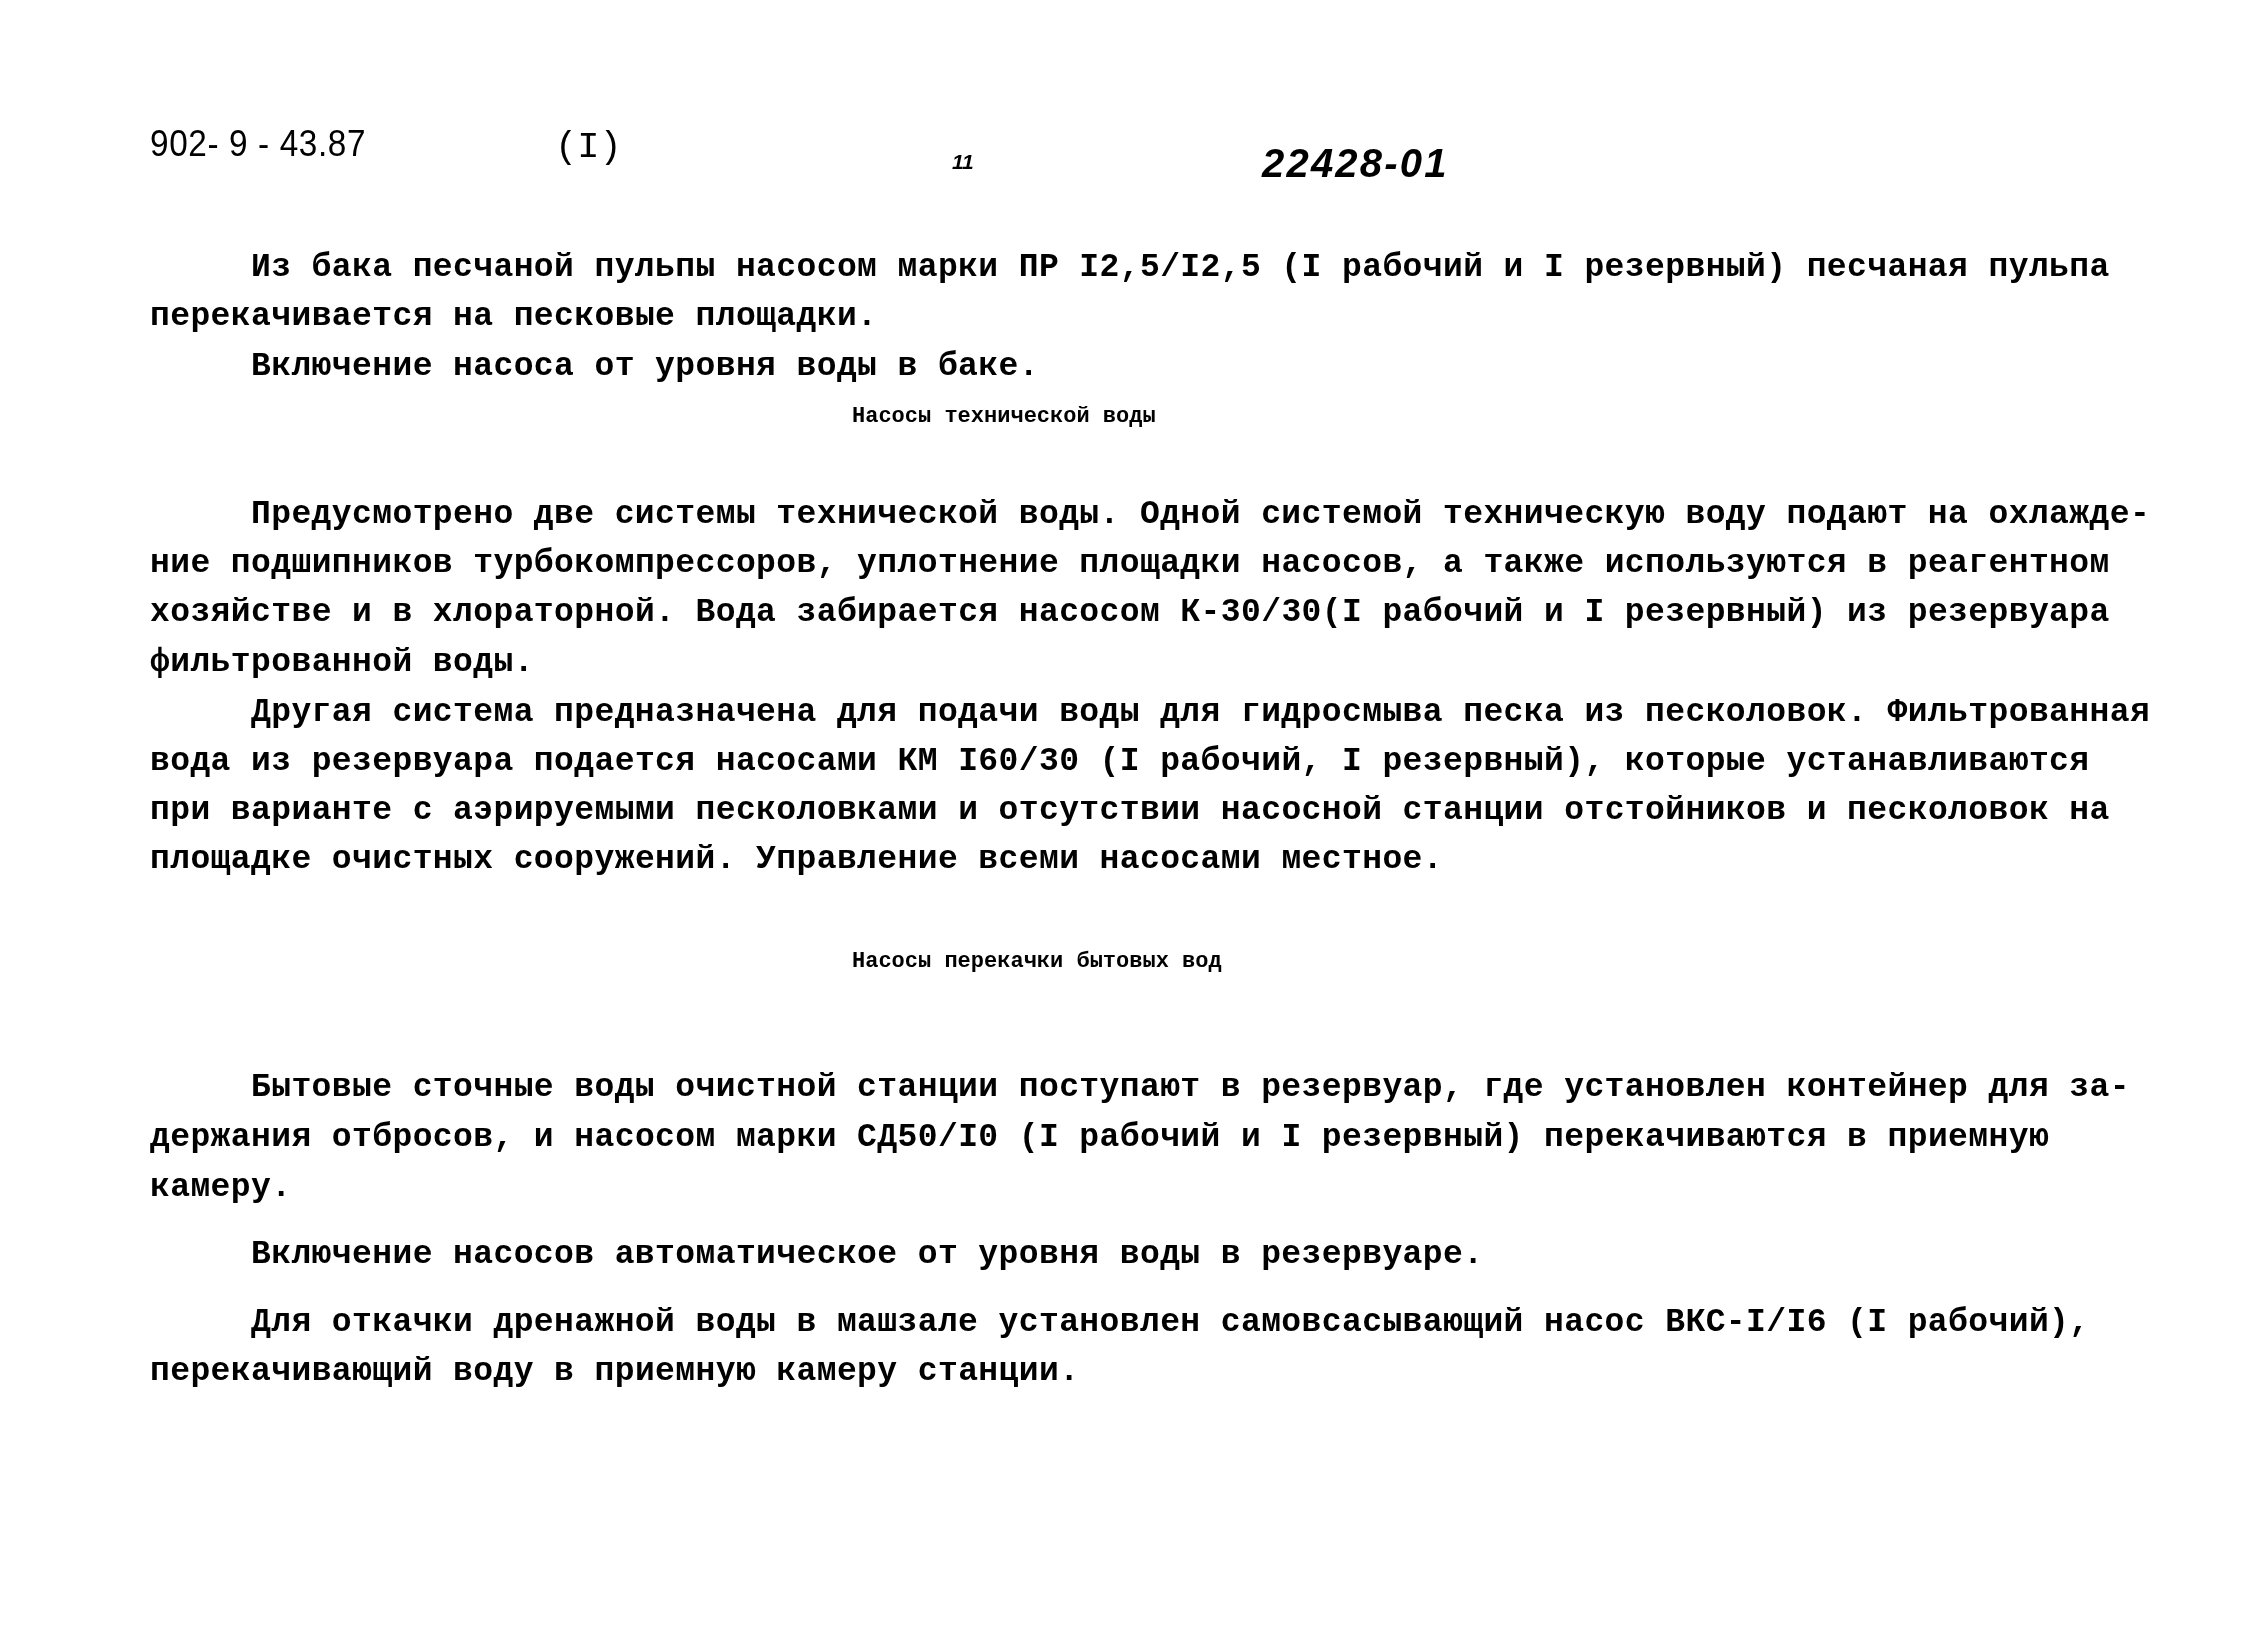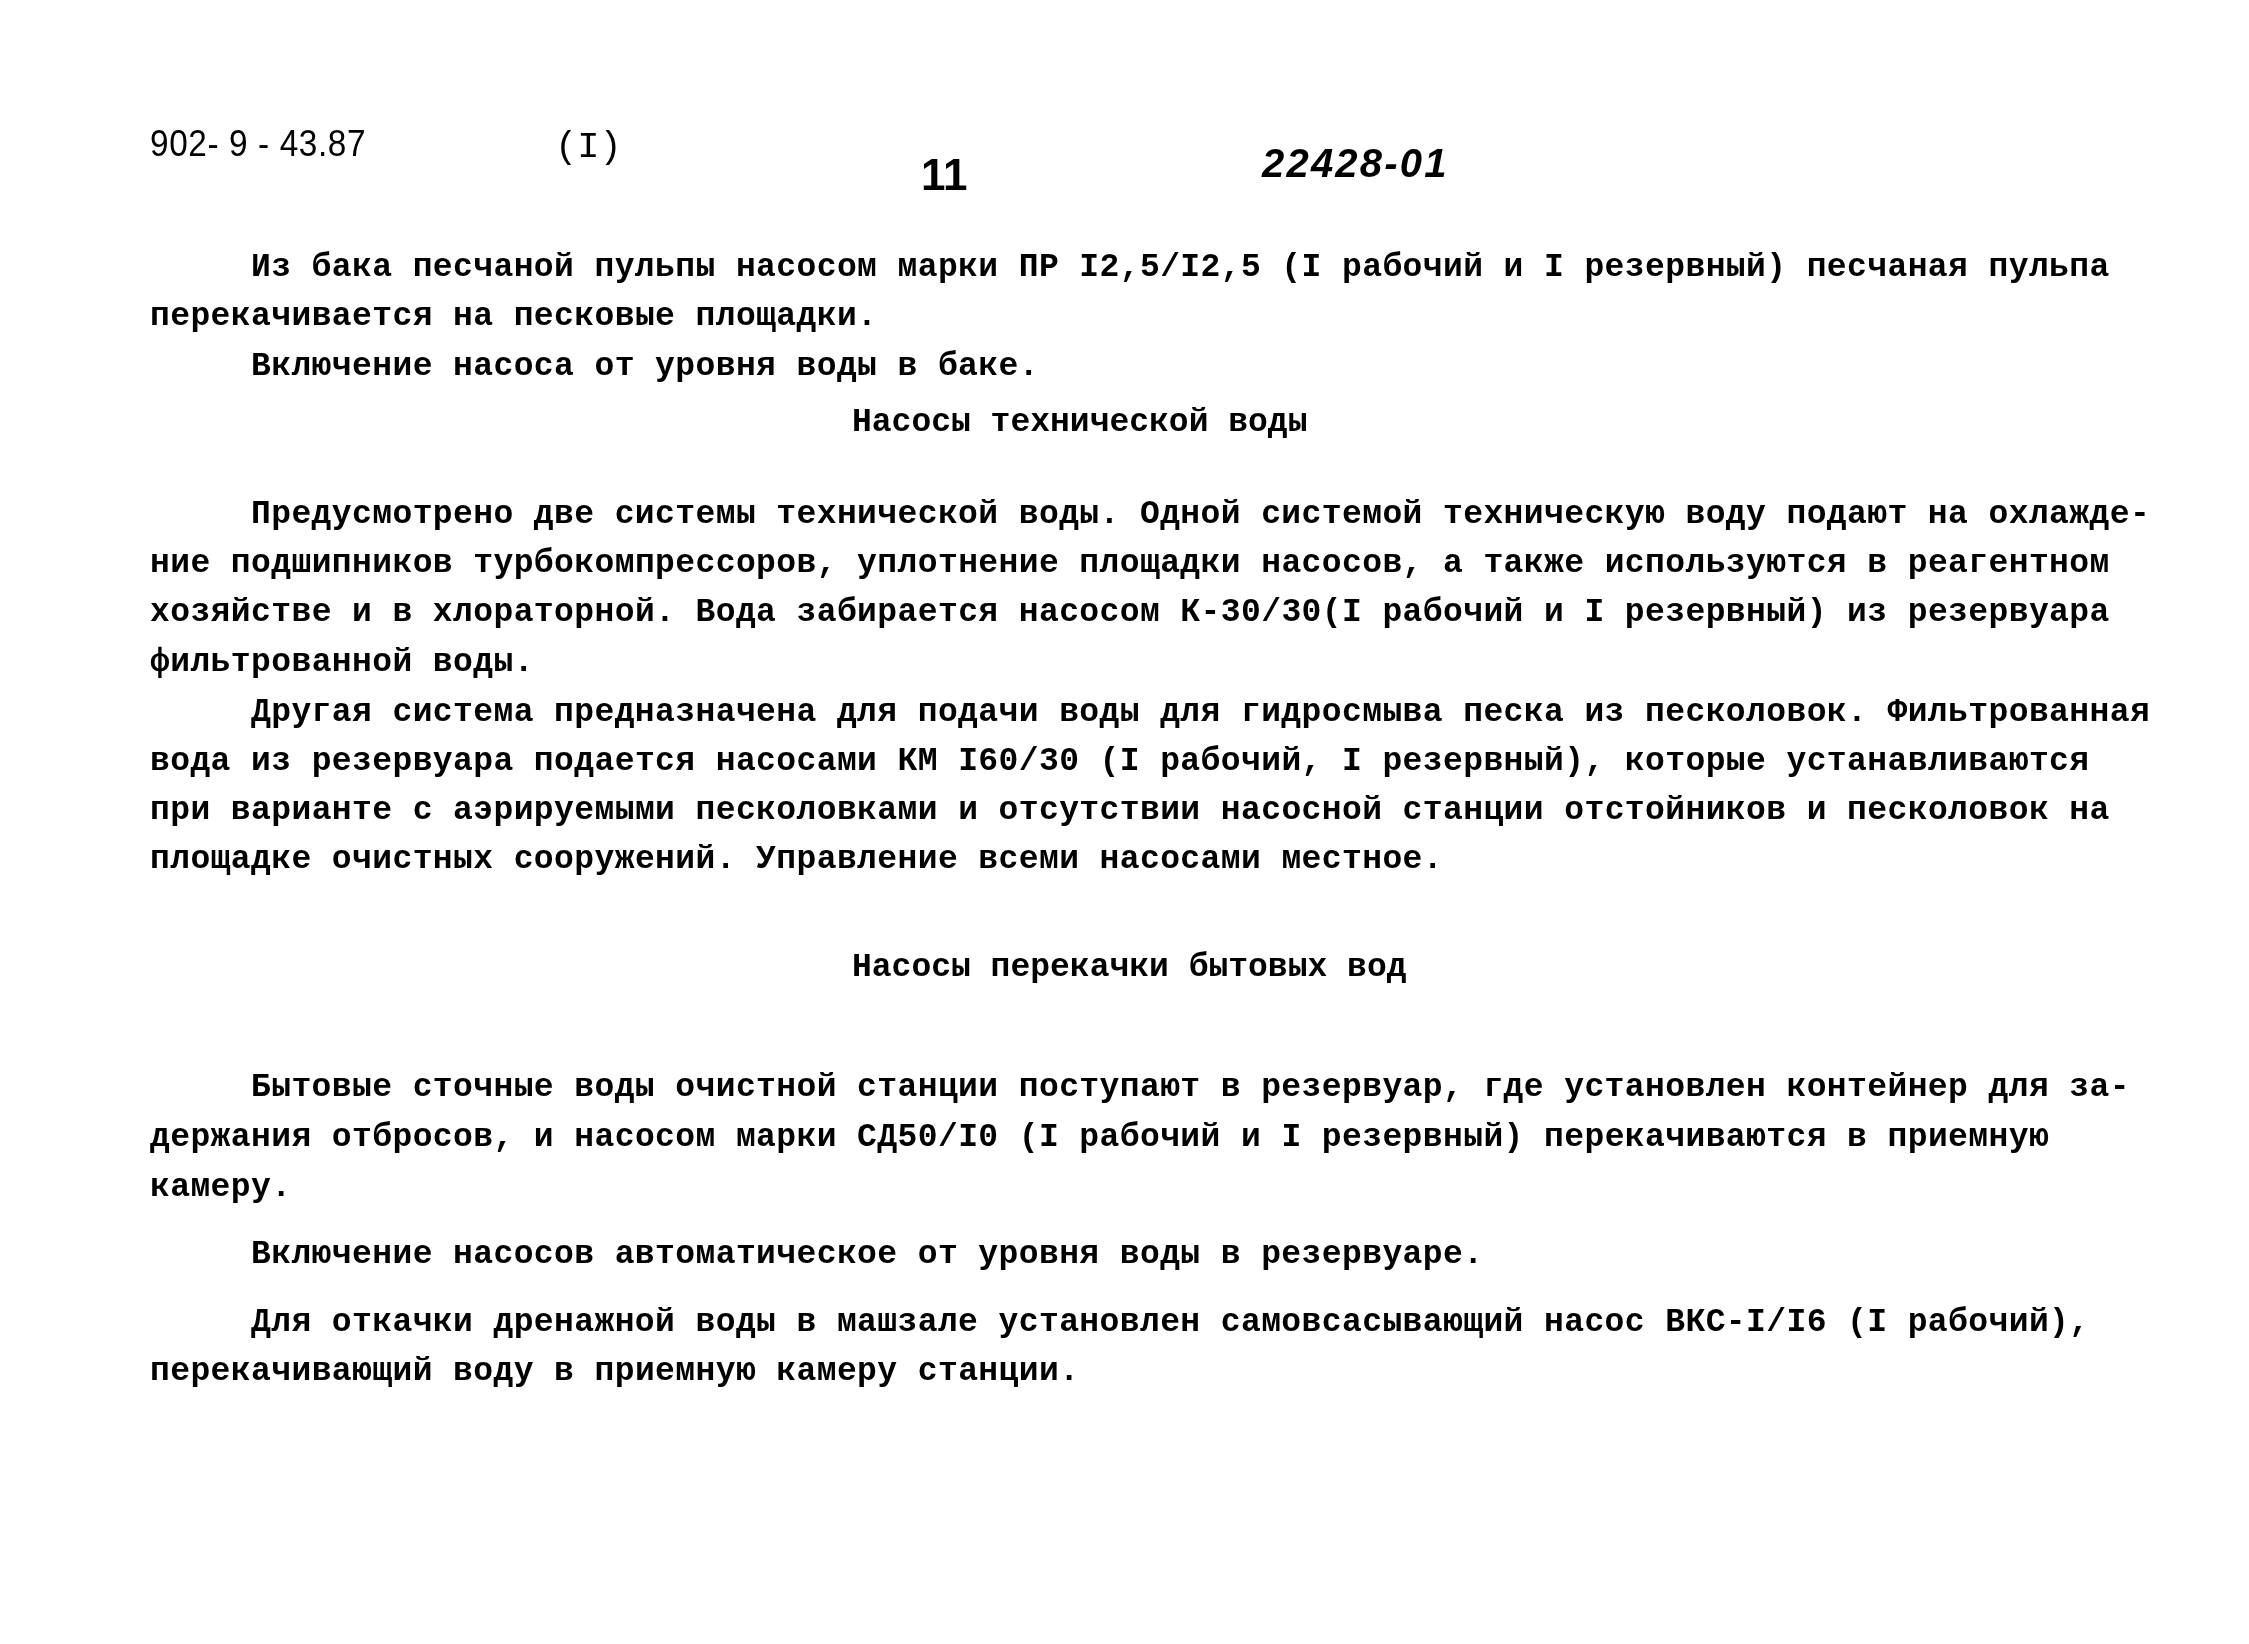--- a/index.html
+++ b/index.html
@@ -1,25 +1,25 @@
 <!DOCTYPE html>
 <html style="font-size:11.7px"><head>
 <meta charset="utf-8">
 <style>
   html, body { margin: 0; padding: 0; background: #ffffff; }
   body { width: 2250px; height: 1644px; position: relative; overflow: hidden; color: #000; }
   .mono { font-family: "Liberation Mono", "DejaVu Sans Mono", monospace; font-weight: bold; }
   .abs { position: absolute; white-space: nowrap; }
   .hdr-code { left: 150px; top: 123px; font-family: "Liberation Sans Narrow", "Liberation Sans", sans-serif; font-size: 37px; letter-spacing: 0.7px; transform: scaleX(0.9); transform-origin: left; }
   .hdr-part { left: 555px; top: 126px; font-size: 37px; font-family: "Liberation Mono", monospace; }
-  .hdr-page { left: 921px; top: 150px; font-size: 44px; font-family: "Liberation Sans", sans-serif; font-weight: bold; }
+  .hdr-page { left: 952px; top: 150px; font-size: 21px; font-family: "Liberation Sans", sans-serif; font-weight: bold; font-style: italic; }
   .hdr-doc { left: 1262px; top: 141px; font-size: 40px; font-family: "Liberation Sans", sans-serif; font-weight: bold; font-style: italic; letter-spacing: 2.2px; }
   .line { position: absolute; left: 150px; font-size: 33px; line-height: 1; white-space: nowrap; letter-spacing: 0.4px; margin-top: 44px; }
   .indent { left: 251px; }
-  .heading { position: absolute; font-size: 33px; white-space: nowrap; text-align: center; }
+  .heading { position: absolute; font-size: 22px; white-space: nowrap; text-align: center; }
 </style>
 </head>
 <body>
 
 <div class="abs hdr-code">902- 9 - 43.87</div>
 <div class="abs hdr-part">(I)</div>
 <div class="abs hdr-page">11</div>
 <div class="abs hdr-doc">22428-01</div>
 
 <div>

